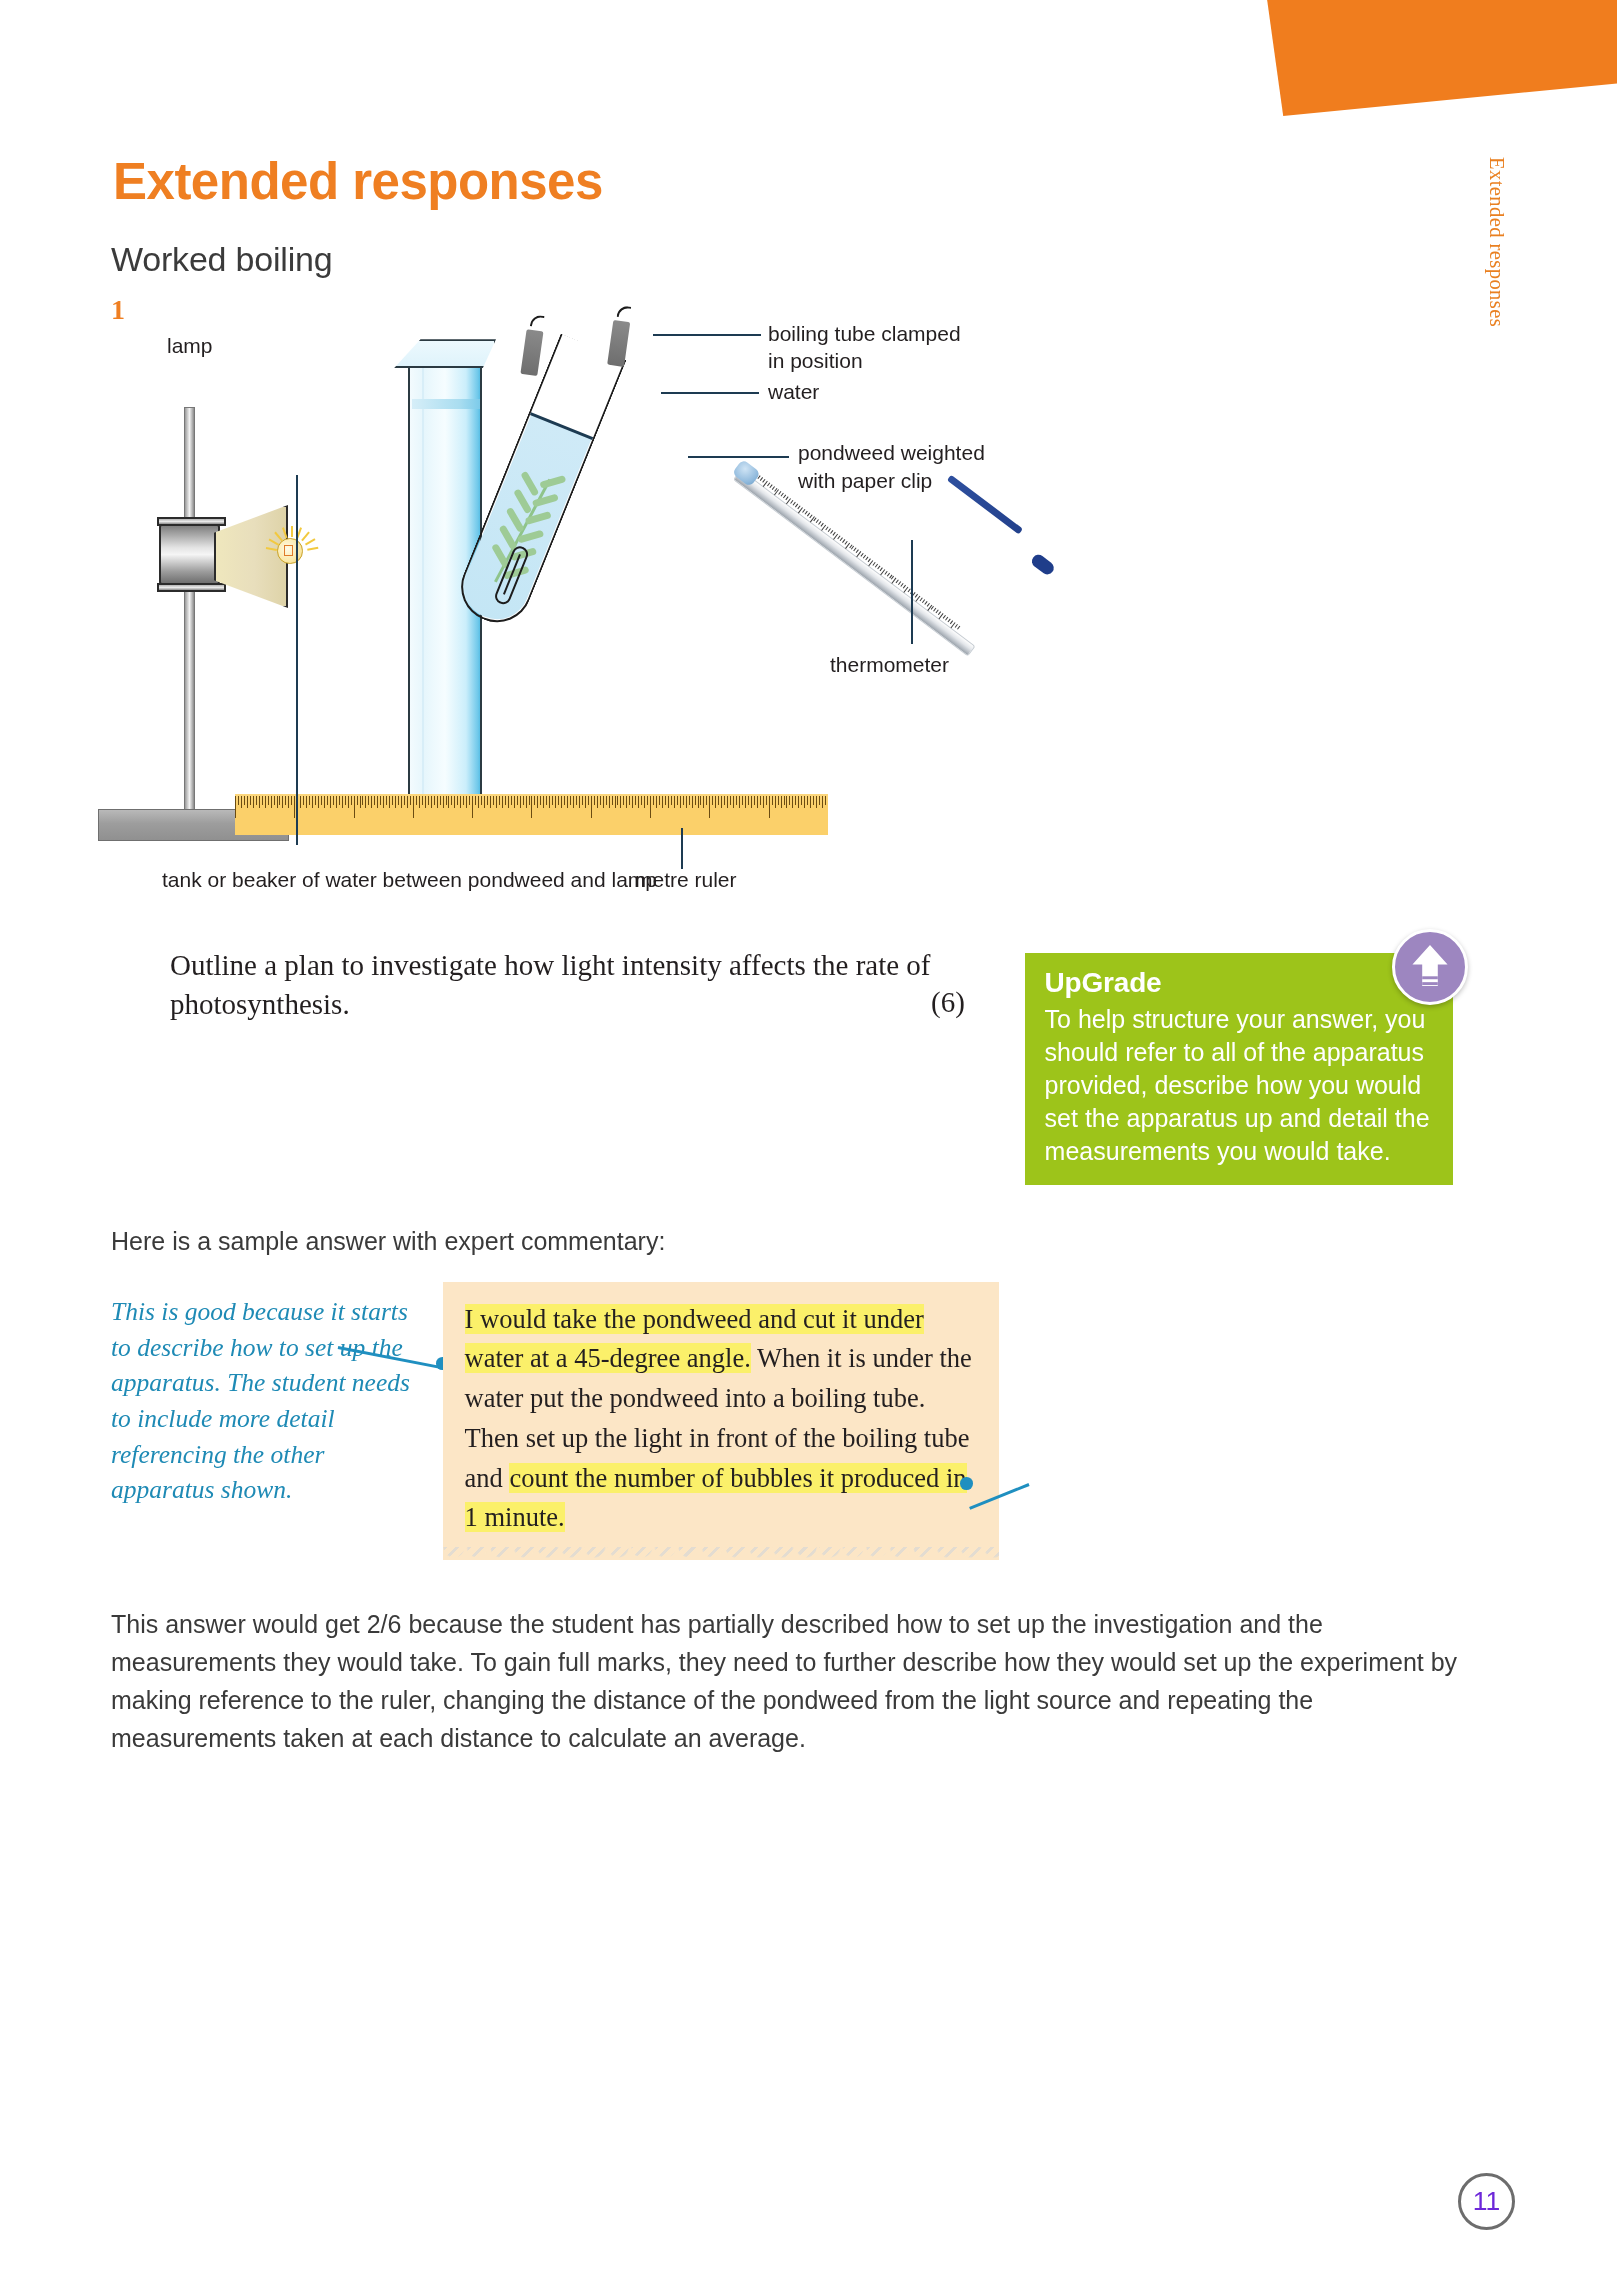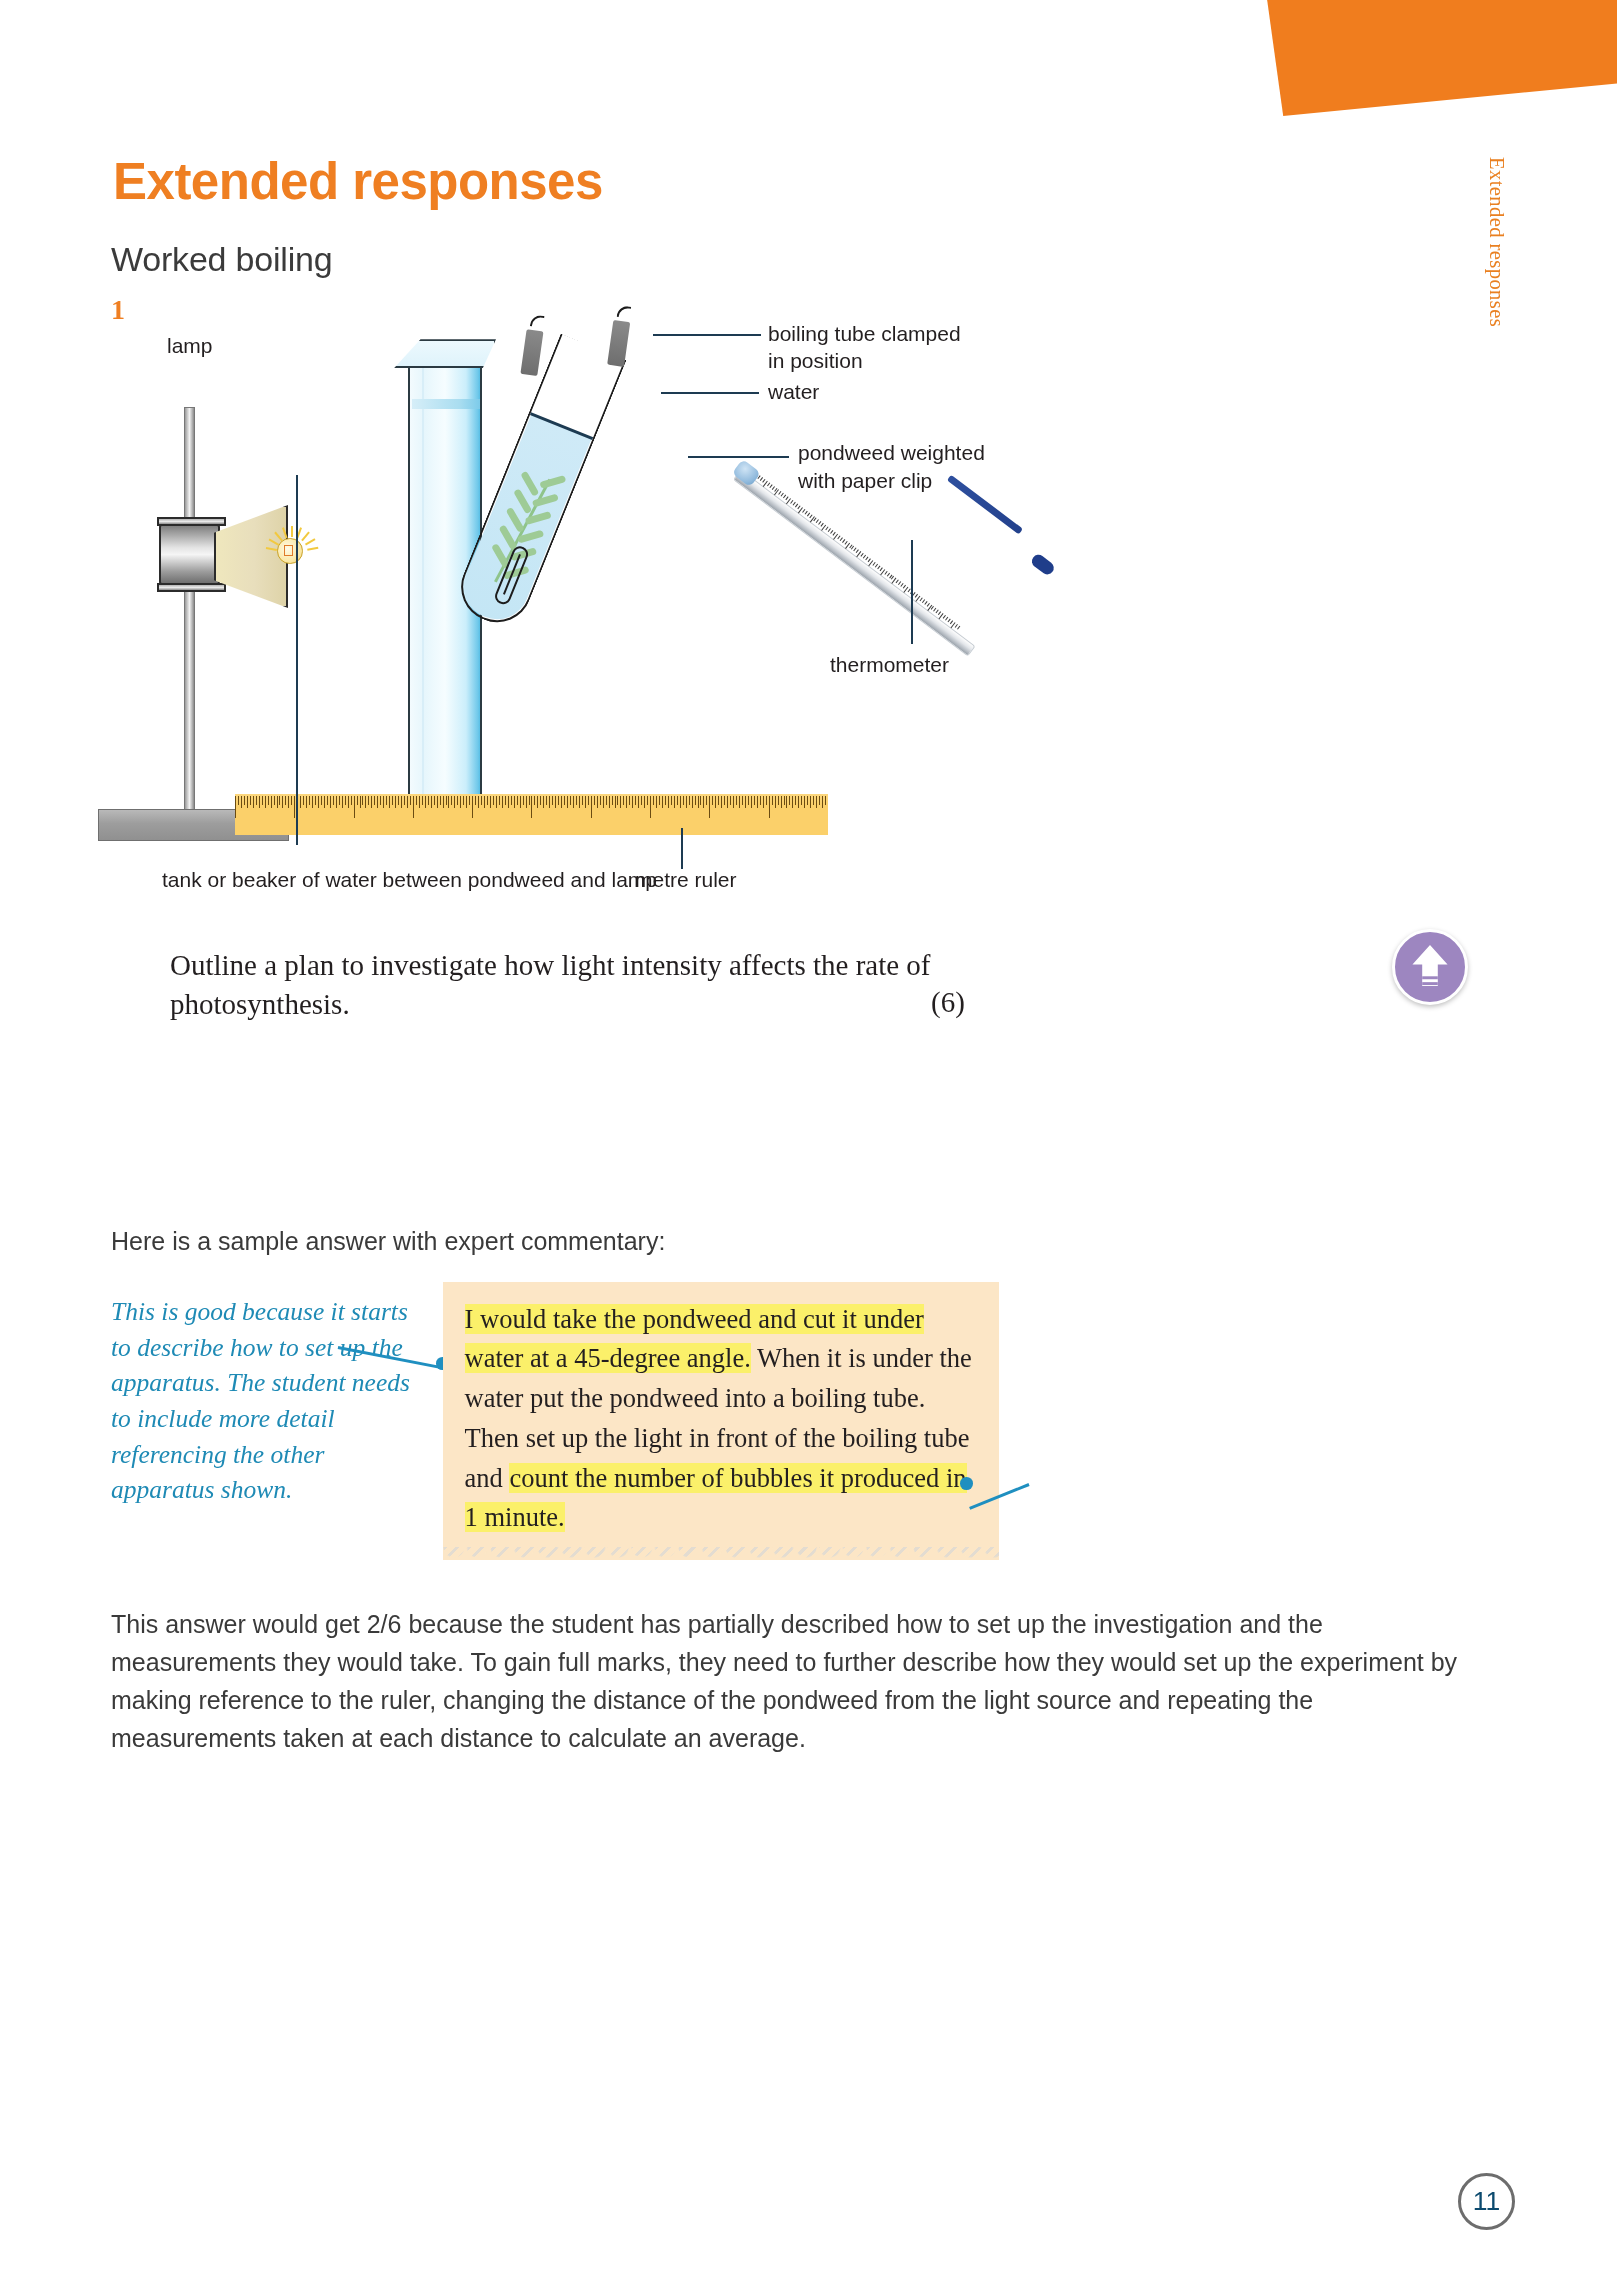--- a/index.html
+++ b/index.html
@@ -490,21 +490,21 @@
 
   
   .page-num {
     position: absolute;
     left: 1458px;
     top: 2173px;
     width: 57px;
     height: 57px;
     border: 3.9px solid #6d6d6d;
     border-radius: 50%;
-    color: #0c4a6e;
+    color: #6d28d9;
     font-size: 26.5px;
     display: flex;
     align-items: center;
     justify-content: center;
     box-sizing: border-box;
   }
 </style>
 </head>
 <body>
 
@@ -888,20 +888,24 @@
       <div class="thermo-cap"></div>
       <div class="thermo-bulb"></div>
     </div>
     <div class="leader v" style="left:813px; top:192px; height:104px;"></div>
     <div class="fig-label" style="left:732px; top:304px;">thermometer</div>
   </div>
 
   <div class="outline-q">Outline a plan to investigate how light intensity affects the rate of photosynthesis.</div>
   <div class="marks">(6)</div>
 
+  <div class="upgrade">
+    <div class="upgrade-title">UpGrade</div>
+    <div class="upgrade-body">To help structure your answer, you should refer to all of the apparatus provided, describe how you would set the apparatus up and detail the measurements you would take.</div>
+  </div>
   <div class="upgrade-badge">
     <svg class="arrow" width="39" height="51" viewBox="0 0 40 52">
       <path d="M20 2 L38 22 L28 22 L28 44 L12 44 L12 22 L2 22 Z" fill="#ffffff"></path>
       <rect x="12" y="34" width="16" height="3" fill="#9d86c0"></rect>
       <rect x="12" y="40" width="16" height="3" fill="#9d86c0"></rect>
     </svg>
   </div>
 
   <div class="para para-here">Here is a sample answer with expert commentary:</div>
 

